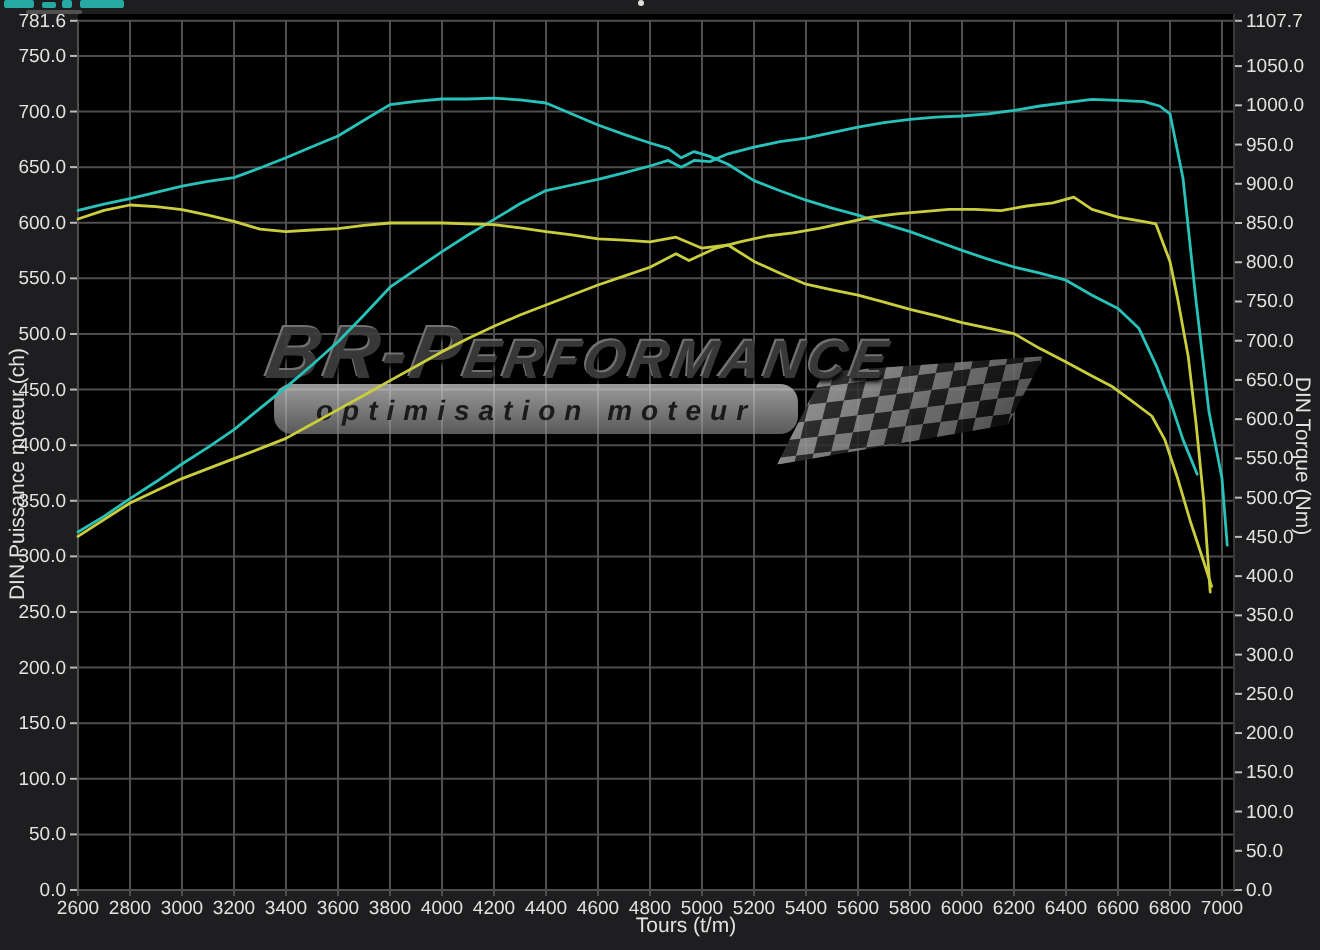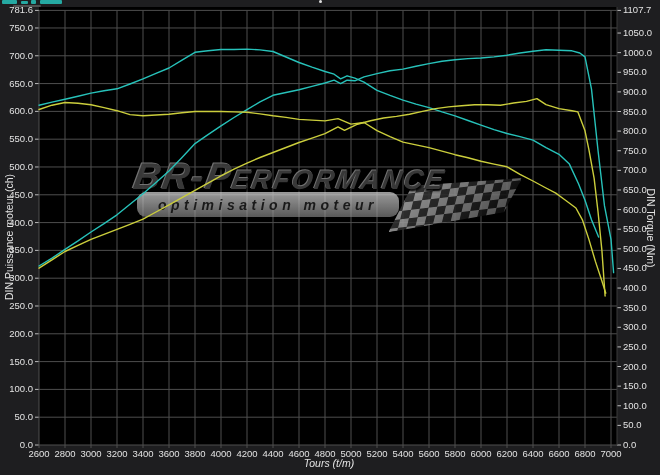--- a/index.html
+++ b/index.html
@@ -3,21 +3,21 @@
 <meta charset="utf-8">
 <style>
   html,body{margin:0;padding:0;background:#1e1e20;}
   .fig{position:relative;width:660px;height:475px;background:#1e1e20;overflow:hidden;
        font-family:"Liberation Sans",sans-serif;}
   svg.layer{position:absolute;left:0;top:0;}
   svg text{font-family:"Liberation Sans",sans-serif;font-size:9.5px;fill:#e2e2e2;}
   .axis-title{position:absolute;color:#e2e2e2;font-size:10.5px;white-space:nowrap;}
   #ylabel-left{left:9px;top:237px;transform:translate(-50%,-50%) rotate(-90deg);}
   #ylabel-right{left:651px;top:228px;transform:translate(-50%,-50%) rotate(90deg);}
-  #xlabel{left:329px;top:463px;transform:translate(-50%,-50%);font-style:italic;}
+  #xlabel{left:343px;top:463px;transform:translate(-50%,-50%);}
   .wm{position:absolute;left:0;top:0;width:660px;height:475px;opacity:.93;}
   .wm-brand{position:absolute;left:134px;top:156px;transform:skewX(-10deg);
     color:#3d3d3d;font-weight:bold;font-style:italic;letter-spacing:2px;white-space:nowrap;
     text-shadow:-1px -1px 0 #7a7a7a,1px 2px 2px #000;text-transform:uppercase;}
   .wm-brand .big{font-size:37px;}
   .wm-brand .small{font-size:27px;}
   .wm-banner{position:absolute;left:137px;top:192px;width:262px;height:25px;border-radius:9px;
     background:linear-gradient(180deg,rgba(208,208,208,.8),rgba(138,138,138,.7));
     display:flex;align-items:center;justify-content:center;text-align:right;}
   .wm-banner span{font-size:14px;font-weight:bold;font-style:italic;letter-spacing:4.5px;

